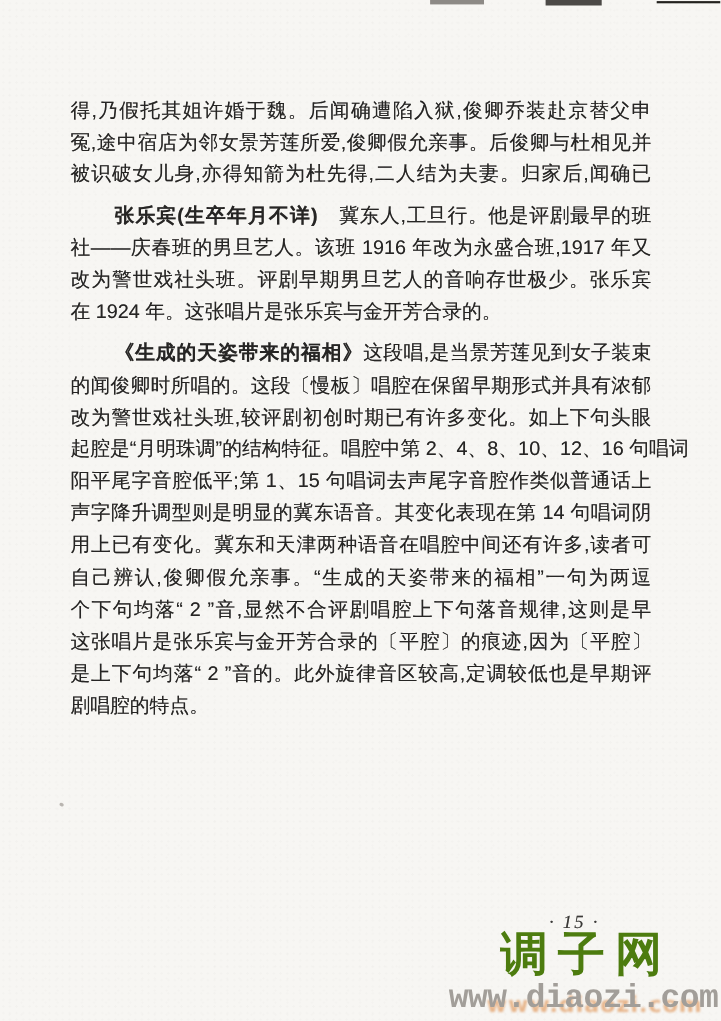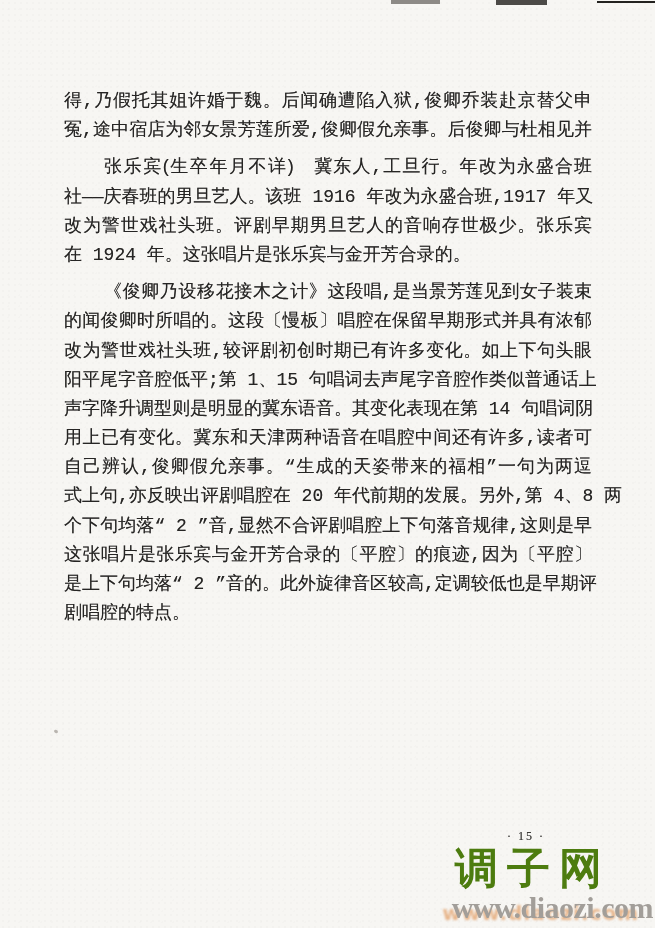--- a/index.html
+++ b/index.html
@@ -24,30 +24,30 @@
   }
   .para{margin:0;}
   .para + .para{margin-top:8px;}
   .line{
     text-align:justify;
     text-align-last:justify;
     height:29.2px;overflow:visible;white-space:nowrap;
   }
   .line.last{text-align-last:left;}
   .line.indent{padding-left:40px;}
-  .seg{font-family:Liberation Mono, monospace;}
+  .seg{font-family:Liberation Sans, sans-serif;}
   .seg.bold{
     font-family:"Liberation Sans","DejaVu Sans",sans-serif;
-    font-weight:400;letter-spacing:0.5px;margin-top:26px;
+    font-weight:700;letter-spacing:0.5px;margin-top:26px;
   }
 
   
   .page-number{
     position:absolute;top:829px;right:110px;
-    font-size:12px;color:#3b3a38;
+    font-style:italic;font-size:17px;color:#3b3a38;
     letter-spacing:2px;
     text-shadow:0 0 0.4px rgba(40,38,36,0.5);
   }
 
   
   .wm-name{
     position:absolute;top:845px;right:44px;
     font-family:"DejaVu Sans","Liberation Sans",sans-serif;
     font-weight:700;font-size:43px;line-height:46px;
     color:#4d7c0f;letter-spacing:9px;
@@ -55,21 +55,21 @@
   .wm-url-shadow{
     position:absolute;top:901px;right:16px;
     font-family:"DejaVu Sans","Liberation Sans",sans-serif;
     font-weight:700;font-size:20px;
     color:rgba(222,138,70,0.6);
     filter:blur(1.2px);
     letter-spacing:1px;
   }
   .wm-url{
     position:absolute;top:891px;right:2px;
-    font-family:Liberation Serif, serif;
+    font-family:Liberation Mono, monospace;
     font-weight:700;font-size:30px;line-height:34px;
     color:#a29e99;letter-spacing:-0.5px;
   }
 
   
   .artifact{position:absolute;}
   .artifact-1{left:391px;top:0;width:49px;height:4px;background:#8d8a86;}
   .artifact-2{left:496px;top:0;width:51px;height:5px;background:#4c4a47;}
   .artifact-3{left:597px;top:1px;width:58px;height:2px;background:#23221f;}
   .scan-speck{
@@ -84,36 +84,37 @@
 
   <div class="artifact artifact-1"></div>
   <div class="artifact artifact-2"></div>
   <div class="artifact artifact-3"></div>
   <div class="scan-speck"></div>
 
   <div class="body-text">
       <div class="para">
         <div class="line"><span class="seg">得,乃假托其姐许婚于魏。后闻确遭陷入狱,俊卿乔装赴京替父申</span></div>
         <div class="line"><span class="seg">冤,途中宿店为邻女景芳莲所爱,俊卿假允亲事。后俊卿与杜相见并</span></div>
+        <div class="line"><span class="seg">被识破女儿身,亦得知箭为杜先得,二人结为夫妻。归家后,闻确已</span></div>
       </div>
       <div class="para">
-        <div class="line indent"><span class="seg bold">张乐宾(生卒年月不详)</span><span class="seg">　冀东人,工旦行。年改为永盛合班</span></div>
+        <div class="line indent"><span class="seg bold">张乐宾(生卒年月不详)</span><span class="seg">　冀东人,工旦行。他是评剧最早的班</span></div>
         <div class="line"><span class="seg">社——庆春班的男旦艺人。该班 1916 年改为永盛合班,1917 年又</span></div>
         <div class="line"><span class="seg">改为警世戏社头班。评剧早期男旦艺人的音响存世极少。张乐宾</span></div>
         <div class="line last"><span class="seg">在 1924 年。这张唱片是张乐宾与金开芳合录的。</span></div>
       </div>
       <div class="para">
-        <div class="line indent"><span class="seg bold">《俊卿乃设移花接木之计》</span><span class="seg">这段唱,是当景芳莲见到女子装束</span></div>
+        <div class="line indent"><span class="seg bold">《生成的天姿带来的福相》</span><span class="seg">这段唱,是当景芳莲见到女子装束</span></div>
         <div class="line"><span class="seg">的闻俊卿时所唱的。这段〔慢板〕唱腔在保留早期形式并具有浓郁</span></div>
         <div class="line"><span class="seg">改为警世戏社头班,较评剧初创时期已有许多变化。如上下句头眼</span></div>
+        <div class="line"><span class="seg">起腔是“月明珠调”的结构特征。唱腔中第 2、4、8、10、12、16 句唱词</span></div>
         <div class="line"><span class="seg">阳平尾字音腔低平;第 1、15 句唱词去声尾字音腔作类似普通话上</span></div>
         <div class="line"><span class="seg">声字降升调型则是明显的冀东语音。其变化表现在第 14 句唱词阴</span></div>
         <div class="line"><span class="seg">用上已有变化。冀东和天津两种语音在唱腔中间还有许多,读者可</span></div>
         <div class="line"><span class="seg">自己辨认,俊卿假允亲事。“生成的天姿带来的福相”一句为两逗</span></div>
-        <div class="line"><span class="seg">式上句,亦反映出评剧唱腔在 20 年代前期的发展。另外,第 4、8 两</span></div>
         <div class="line"><span class="seg">个下句均落“ 2 ”音,显然不合评剧唱腔上下句落音规律,这则是早</span></div>
         <div class="line"><span class="seg">这张唱片是张乐宾与金开芳合录的〔平腔〕的痕迹,因为〔平腔〕</span></div>
         <div class="line"><span class="seg">是上下句均落“ 2 ”音的。此外旋律音区较高,定调较低也是早期评</span></div>
         <div class="line last"><span class="seg">剧唱腔的特点。</span></div>
       </div>
     </div>
 
   <div class="page-number">· 15 ·</div>
 
   <div class="wm-url-shadow">www.diaozi.com</div>

